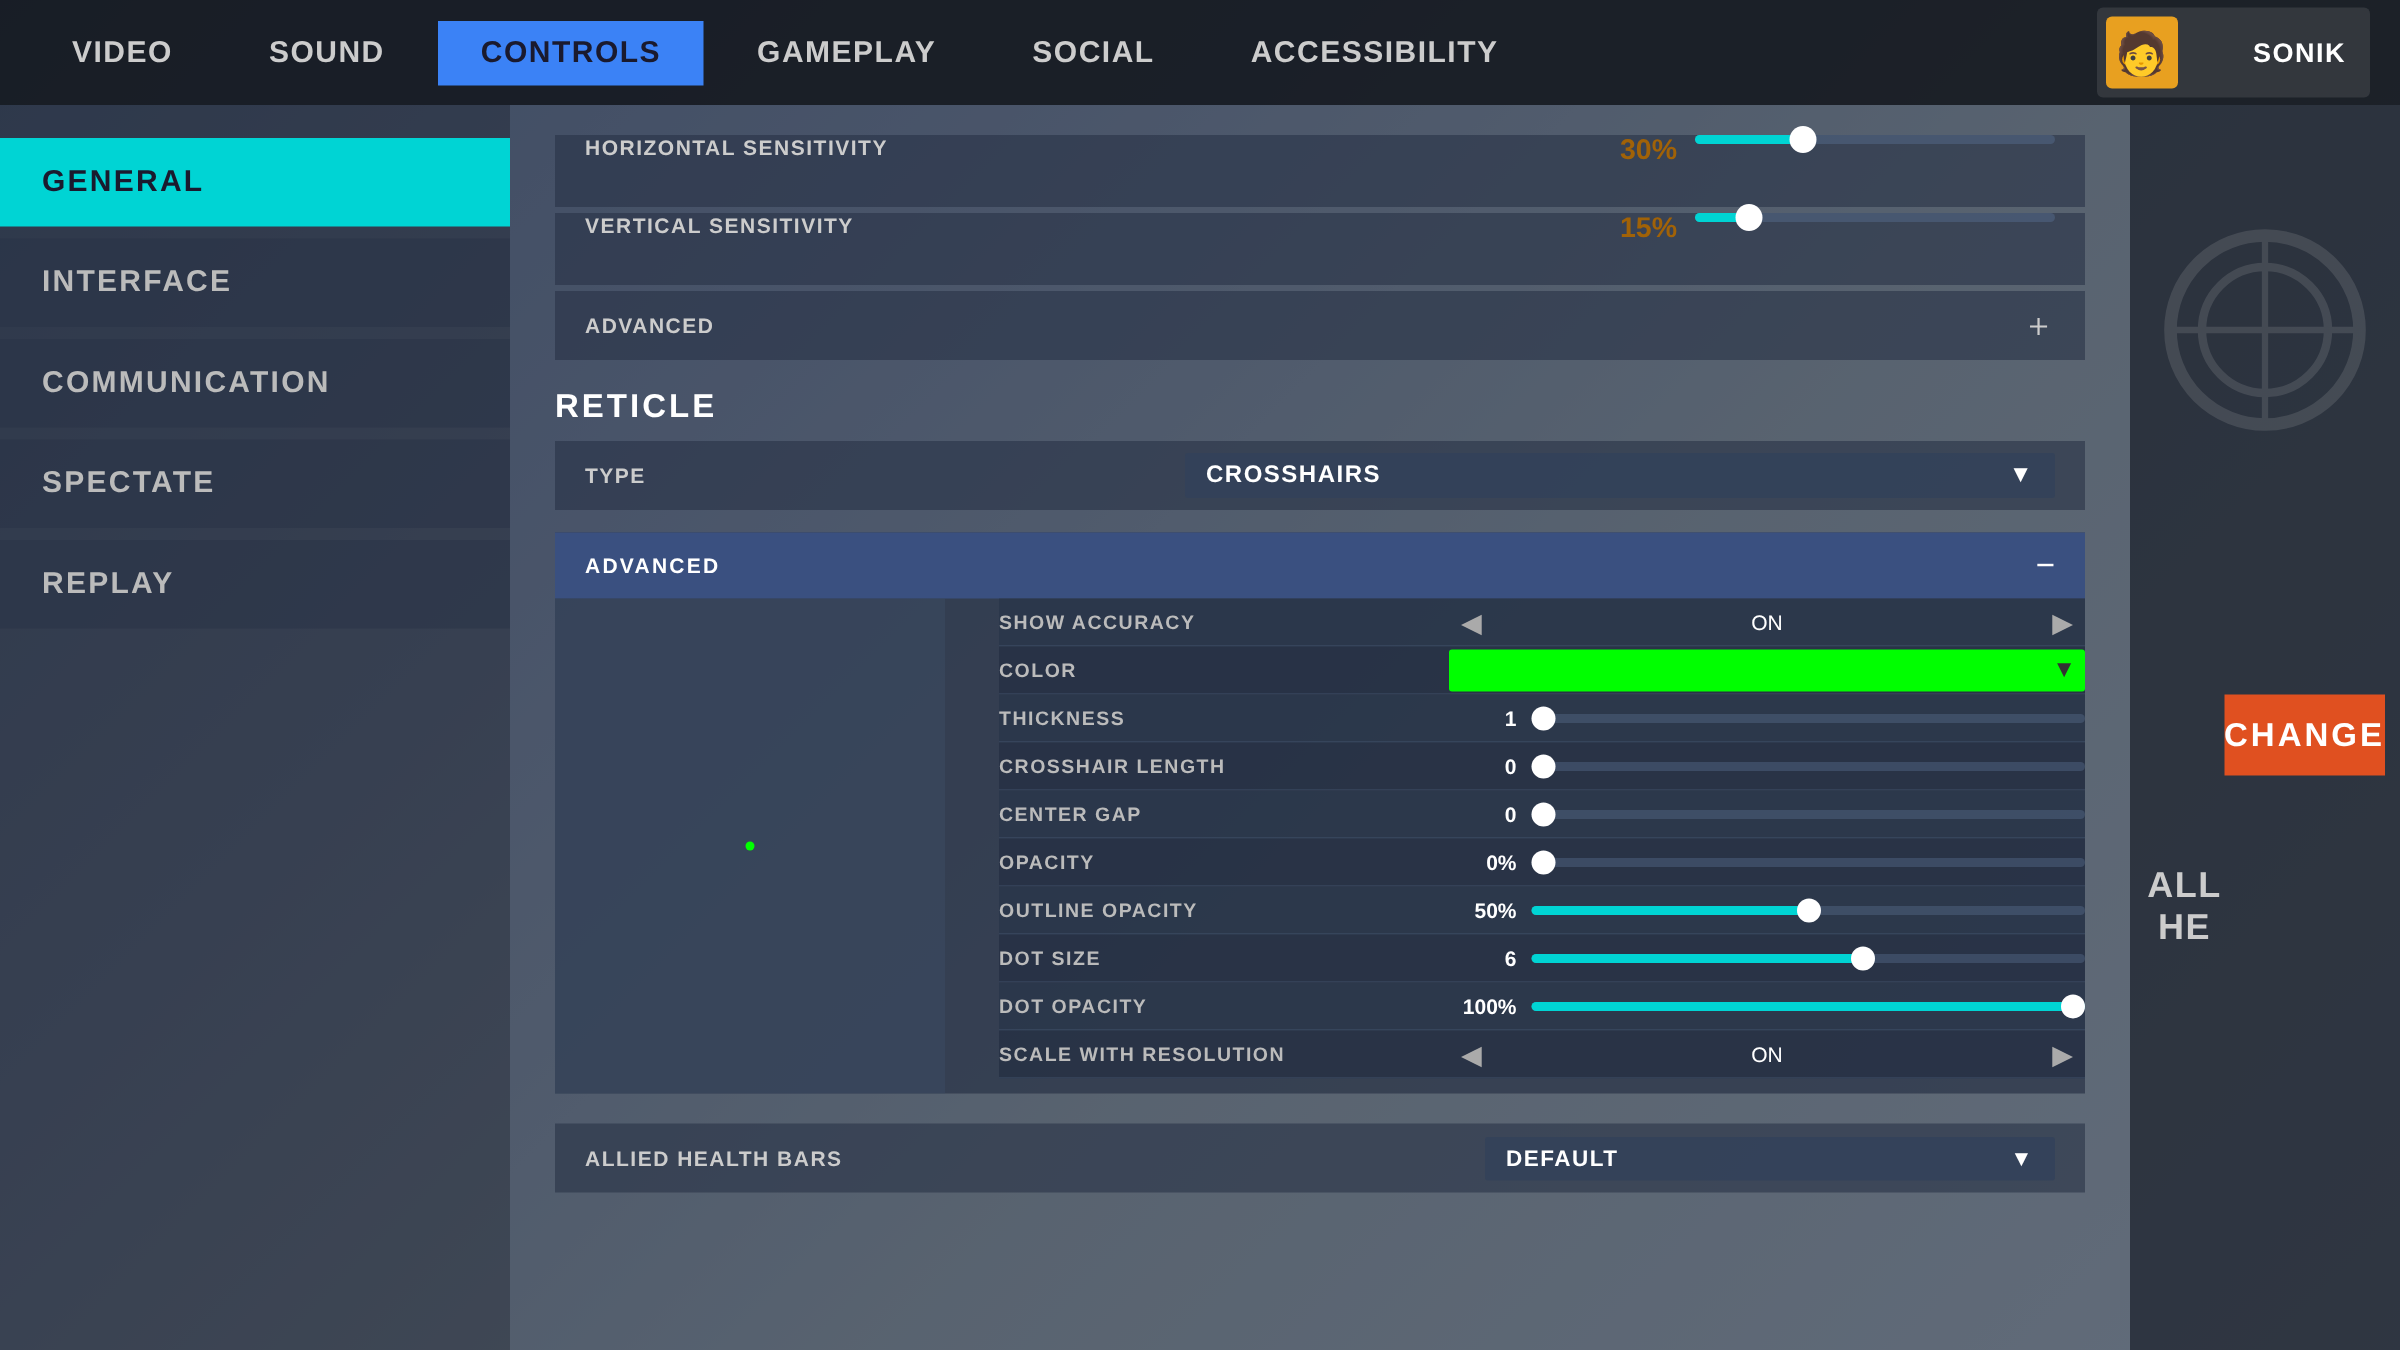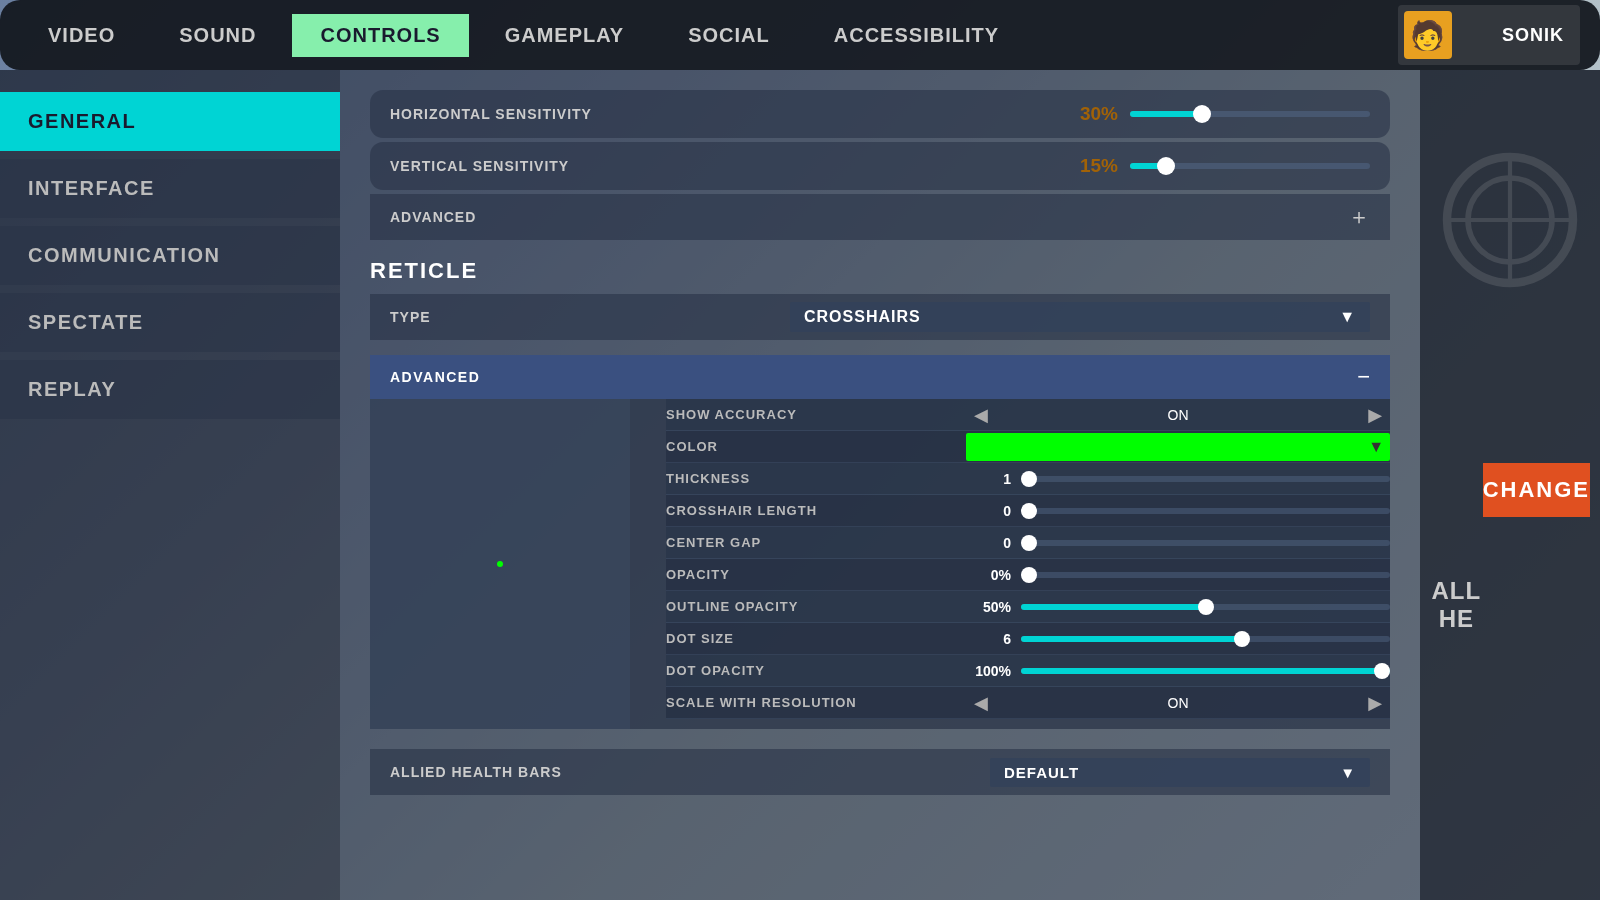--- a/index.html
+++ b/index.html
@@ -13,35 +13,34 @@
     }
 
     
     .top-nav {
       display: flex;
       align-items: center;
       height: 70px;
       background: rgba(20,24,32,0.95);
       padding: 0 20px;
       gap: 8px;
-      border-radius: 20px;
     }
     .nav-tab {
       padding: 10px 28px;
       font-size: 20px;
       font-weight: 700;
       letter-spacing: 1px;
       color: #ccc;
       cursor: pointer;
       border: none;
       background: transparent;
       text-transform: uppercase;
     }
     .nav-tab.active {
-      background: #86efac;
+      background: #3b82f6;
       color: #1a1a2e;
     }
     .nav-spacer { flex: 1; }
     .user-area {
       display: flex;
       align-items: center;
       gap: 10px;
       background: rgba(255,255,255,0.1);
       padding: 6px 16px 6px 6px;
       border-radius: 4px;
@@ -103,26 +102,24 @@
       padding: 20px 30px;
       background: rgba(30,38,55,0.6);
     }
     .content-area::-webkit-scrollbar { width: 8px; }
     .content-area::-webkit-scrollbar-track { background: rgba(0,0,0,0.2); }
     .content-area::-webkit-scrollbar-thumb { background: rgba(255,255,255,0.2); border-radius: 4px; }
 
     
     .setting-row {
       display: flex;
-      align-items: center;
       background: rgba(40,50,70,0.6);
       margin-bottom: 4px;
       padding: 0 20px;
       height: 48px;
-      border-radius: 13px;
     }
     .setting-label {
       flex: 0 0 680px;
       font-size: 14px;
       font-weight: 700;
       letter-spacing: 1px;
       color: #ccc;
       text-transform: uppercase;
     }
     .setting-value {

